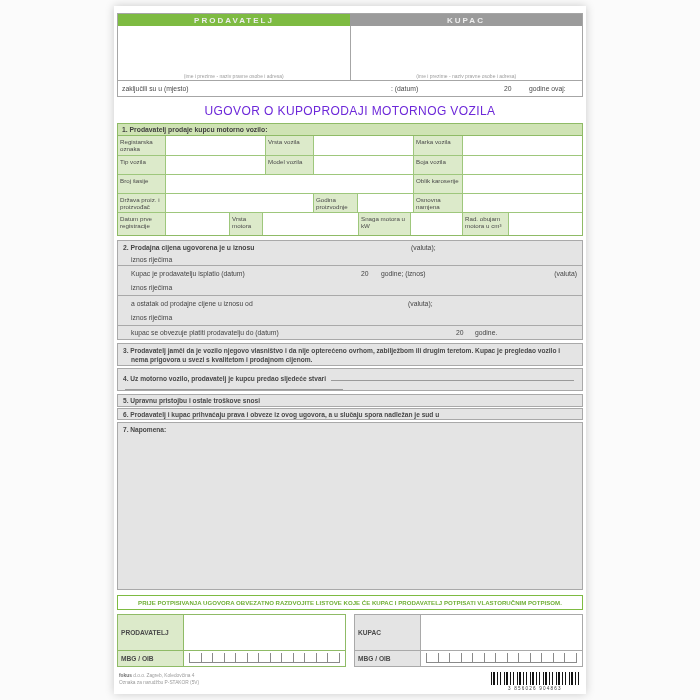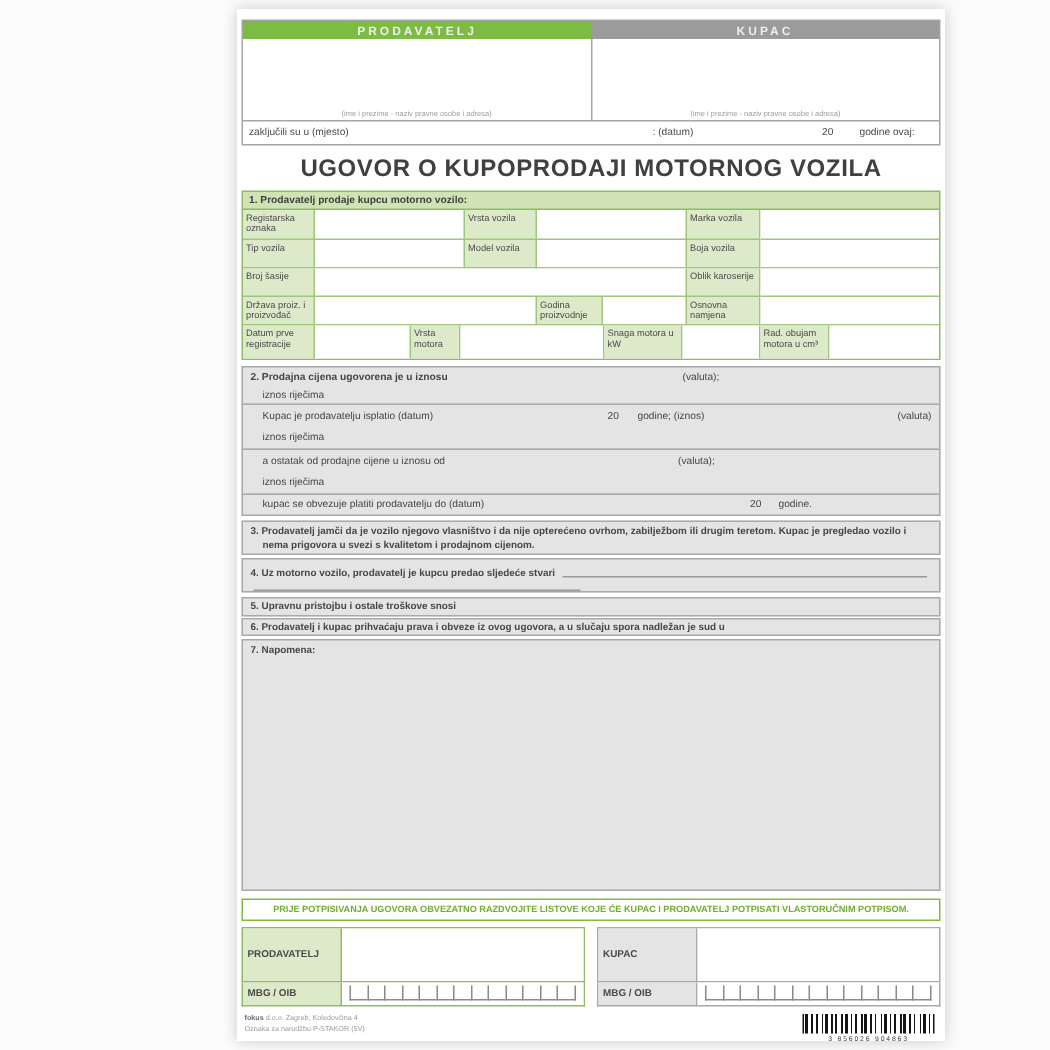--- a/index.html
+++ b/index.html
@@ -6,39 +6,38 @@
   body{
     width:700px;height:700px;position:relative;
     background:#fbfbfb;
     font-family:"Liberation Sans","DejaVu Sans",sans-serif;
     color:#4a4a4a;overflow:hidden;
   }
   .page{
     position:absolute;left:114px;top:6px;width:472px;height:688px;
     background:#ffffff;box-sizing:border-box;padding:7px 3px 0 3px;
     box-shadow:0 0 9px rgba(0,0,0,.20);
-    margin-left:44px;
   }
   
   .parties{border:1px solid #a6a6a6;height:84px;box-sizing:border-box;}
   .p-head{display:flex;height:12px;}
   .p-half{flex:1;display:flex;align-items:center;justify-content:center;
     font-size:8px;font-weight:bold;letter-spacing:2px;color:#ededed;}
   .p-half.seller{background:#7ebb42;}
   .p-half.buyer{background:#9b9b9b;}
   .p-boxes{display:flex;height:54px;border-bottom:1px solid #a6a6a6;}
   .p-box{flex:1;position:relative;background:#fff;}
   .p-box + .p-box{border-left:1px solid #a6a6a6;}
   .p-caption{position:absolute;bottom:1px;left:0;width:100%;text-align:center;
     font-size:5px;color:#9d9d9d;}
   .p-concluded{position:relative;height:16px;font-size:6.8px;color:#4a4a4a;}
   .p-concluded span{position:absolute;top:4px;white-space:nowrap;}
   
-  .title{margin-top:7px;text-align:center;font-size:16px;font-weight:bold;
-    color:#404040;letter-spacing:.4px;}
+  .title{margin-top:7px;text-align:center;font-size:12px;font-weight:normal;
+    color:#6d28d9;letter-spacing:.4px;}
   
   .s1{margin-top:5px;border:1px solid #8fbb66;box-sizing:border-box;}
   .s1-head{background:#cfe3b4;border-bottom:1px solid #8fbb66;
     font-size:6.8px;font-weight:bold;color:#3e3e3e;padding:2px 4px;}
   .g{display:grid;}
   .g > div{border-right:1px solid #9ec77c;border-bottom:1px solid #9ec77c;
     box-sizing:border-box;font-size:6.2px;line-height:1.2;padding:2px 2px 1px 2px;}
   .g > div:last-child{border-right:none;}
   .g.last > div{border-bottom:none;}
   .lbl{background:#dceaca;color:#4a4a4a;}

